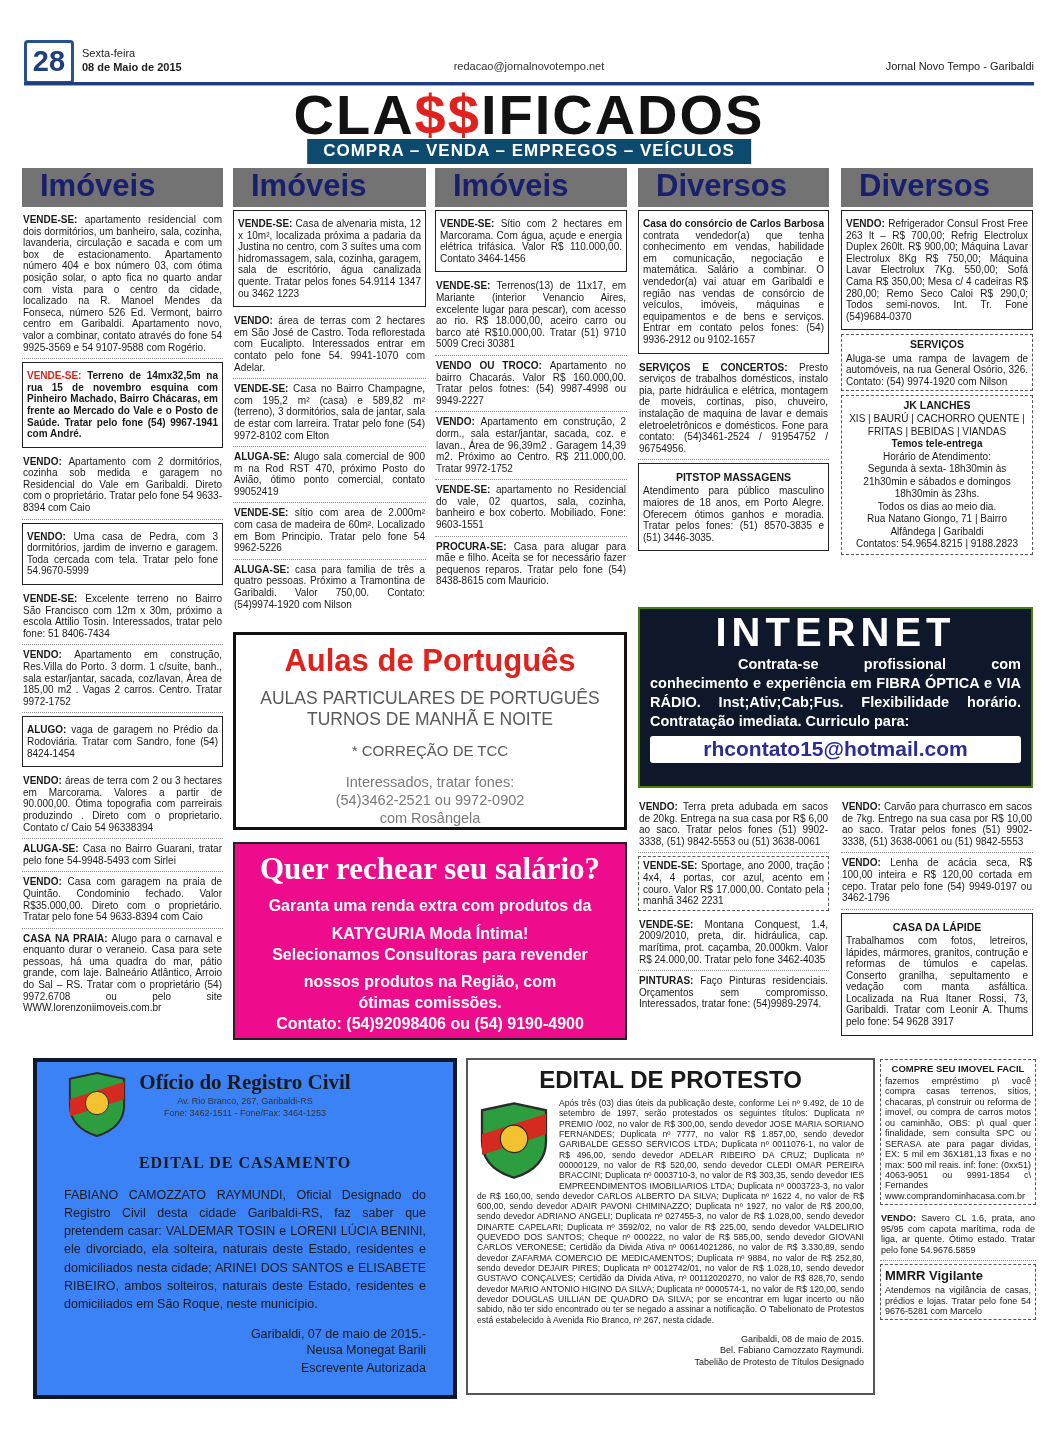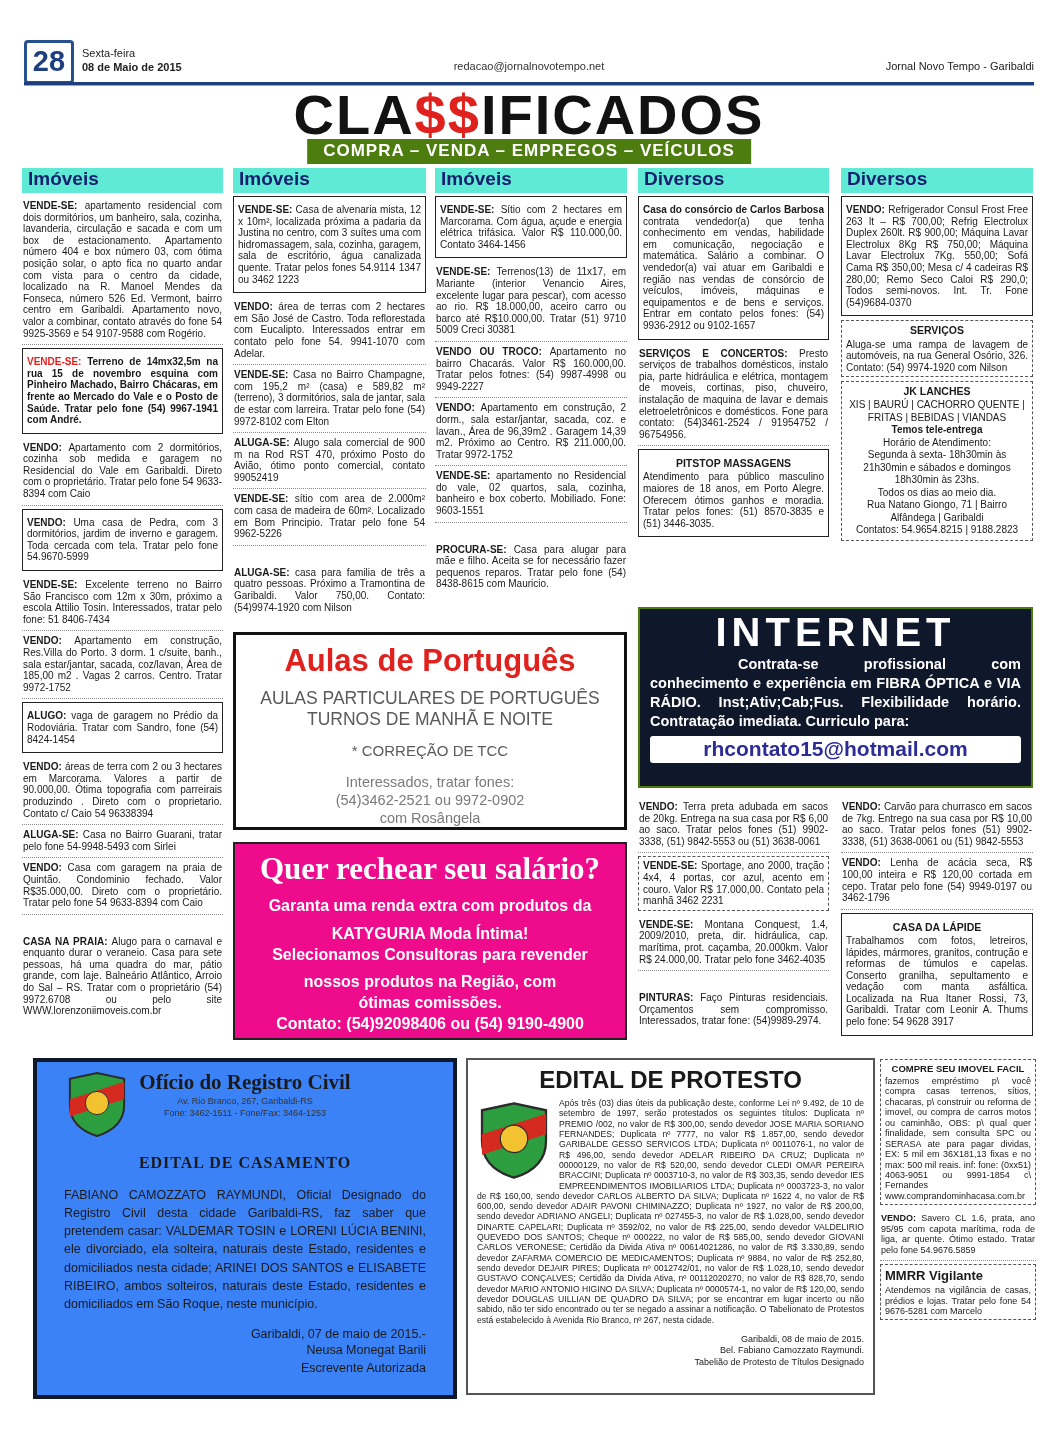--- a/index.html
+++ b/index.html
@@ -15,30 +15,30 @@
   .dateblock .d2 { font-weight:bold; }
   .mh-email { position:absolute; left:0; right:0; top:16px; text-align:center; font-size:11px; color:#333; }
   .mh-brand { position:absolute; right:0; top:16px; font-size:11px; color:#222; }
   .rule { position:absolute; left:24px; right:24px; top:82px; height:3px; background:#1d3f7d;
           border-bottom:1px solid #8fa8cc; }
 
   .page-title { position:absolute; top:82px; left:0; width:100%; margin:0; text-align:center;
                 font-size:56px; font-weight:900; letter-spacing:2px; color:#121212; }
   .page-title .red { color:#e0221e; }
   .subtitle { position:absolute; top:139px; left:50%; transform:translateX(-50%);
-              background:#4d7c0f; color:#fff; font-weight:bold; font-size:17px;
+              background:#0c4a6e; color:#fff; font-weight:bold; font-size:17px;
               letter-spacing:1px; padding:2px 16px 3px; white-space:nowrap; }
 
   
   .col { position:absolute; overflow:hidden; }
-  .col-head { background:#5eead4; color:#181f6e; font-weight:bold; font-size:19px;
-              padding:0 6px 3px; margin-bottom:3px; }
+  .col-head { background:#737373; color:#181f6e; font-weight:bold; font-size:31px;
+              padding:0 18px 3px; margin-bottom:3px; }
   .ad { border-bottom:1px dotted #8a8a8a; padding:4px 1px 5px; font-size:10px;
         line-height:1.16; text-align:justify; }
-  .ad:last-child { border-bottom:none;margin-top:17px; }
+  .ad:last-child { border-bottom:none; }
   .ad.f-box { border:1.5px solid #222; padding:7px 4px; margin:3px 0 4px; }
   .ad.f-dash { border:1.3px dashed #555; padding:3px 4px; margin:3px 0 4px; }
   .ad p { margin:0; }
   .lead { font-weight:bold; }
   .lead.red { color:#e0221e; }
   .ad-body.bold { font-weight:bold; }
   .ad-title { font-weight:bold; text-align:center; font-size:10.5px; margin-bottom:2px; }
   .ad-title.leftbig { text-align:left; font-size:14px; }
   .ad-line { text-align:center; line-height:1.25; }
   .ad-line.bold { font-weight:bold; }

